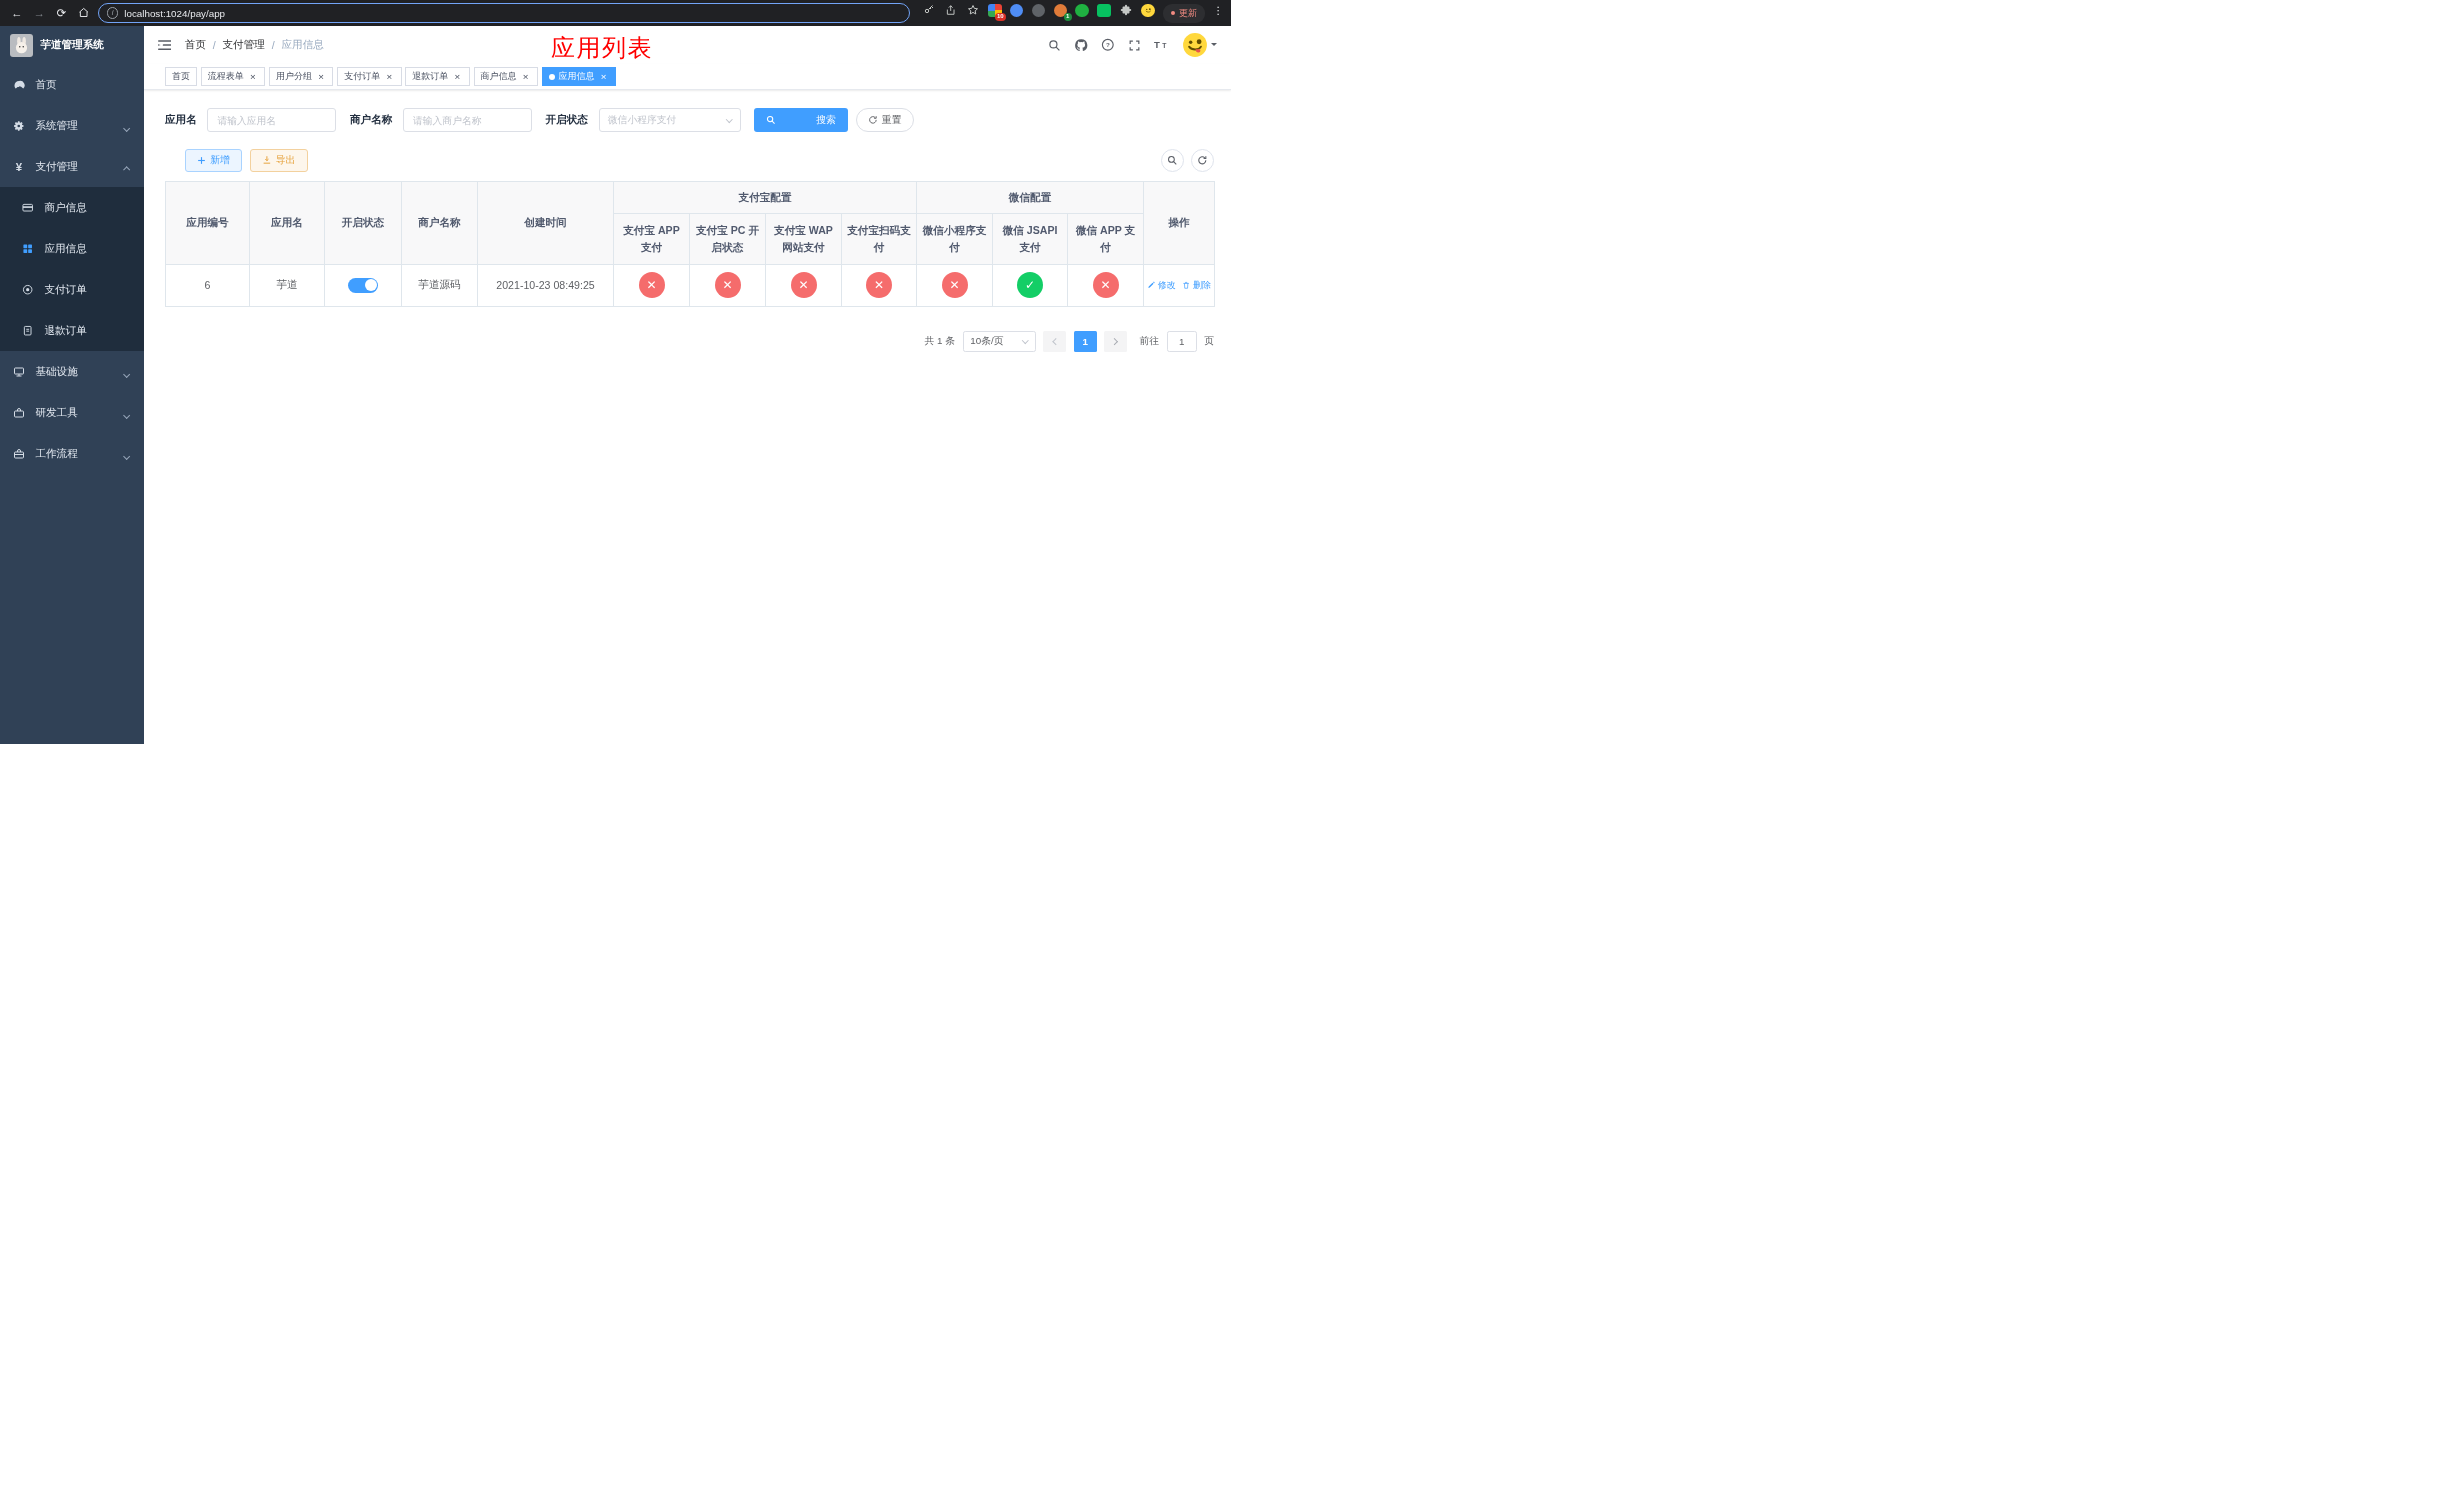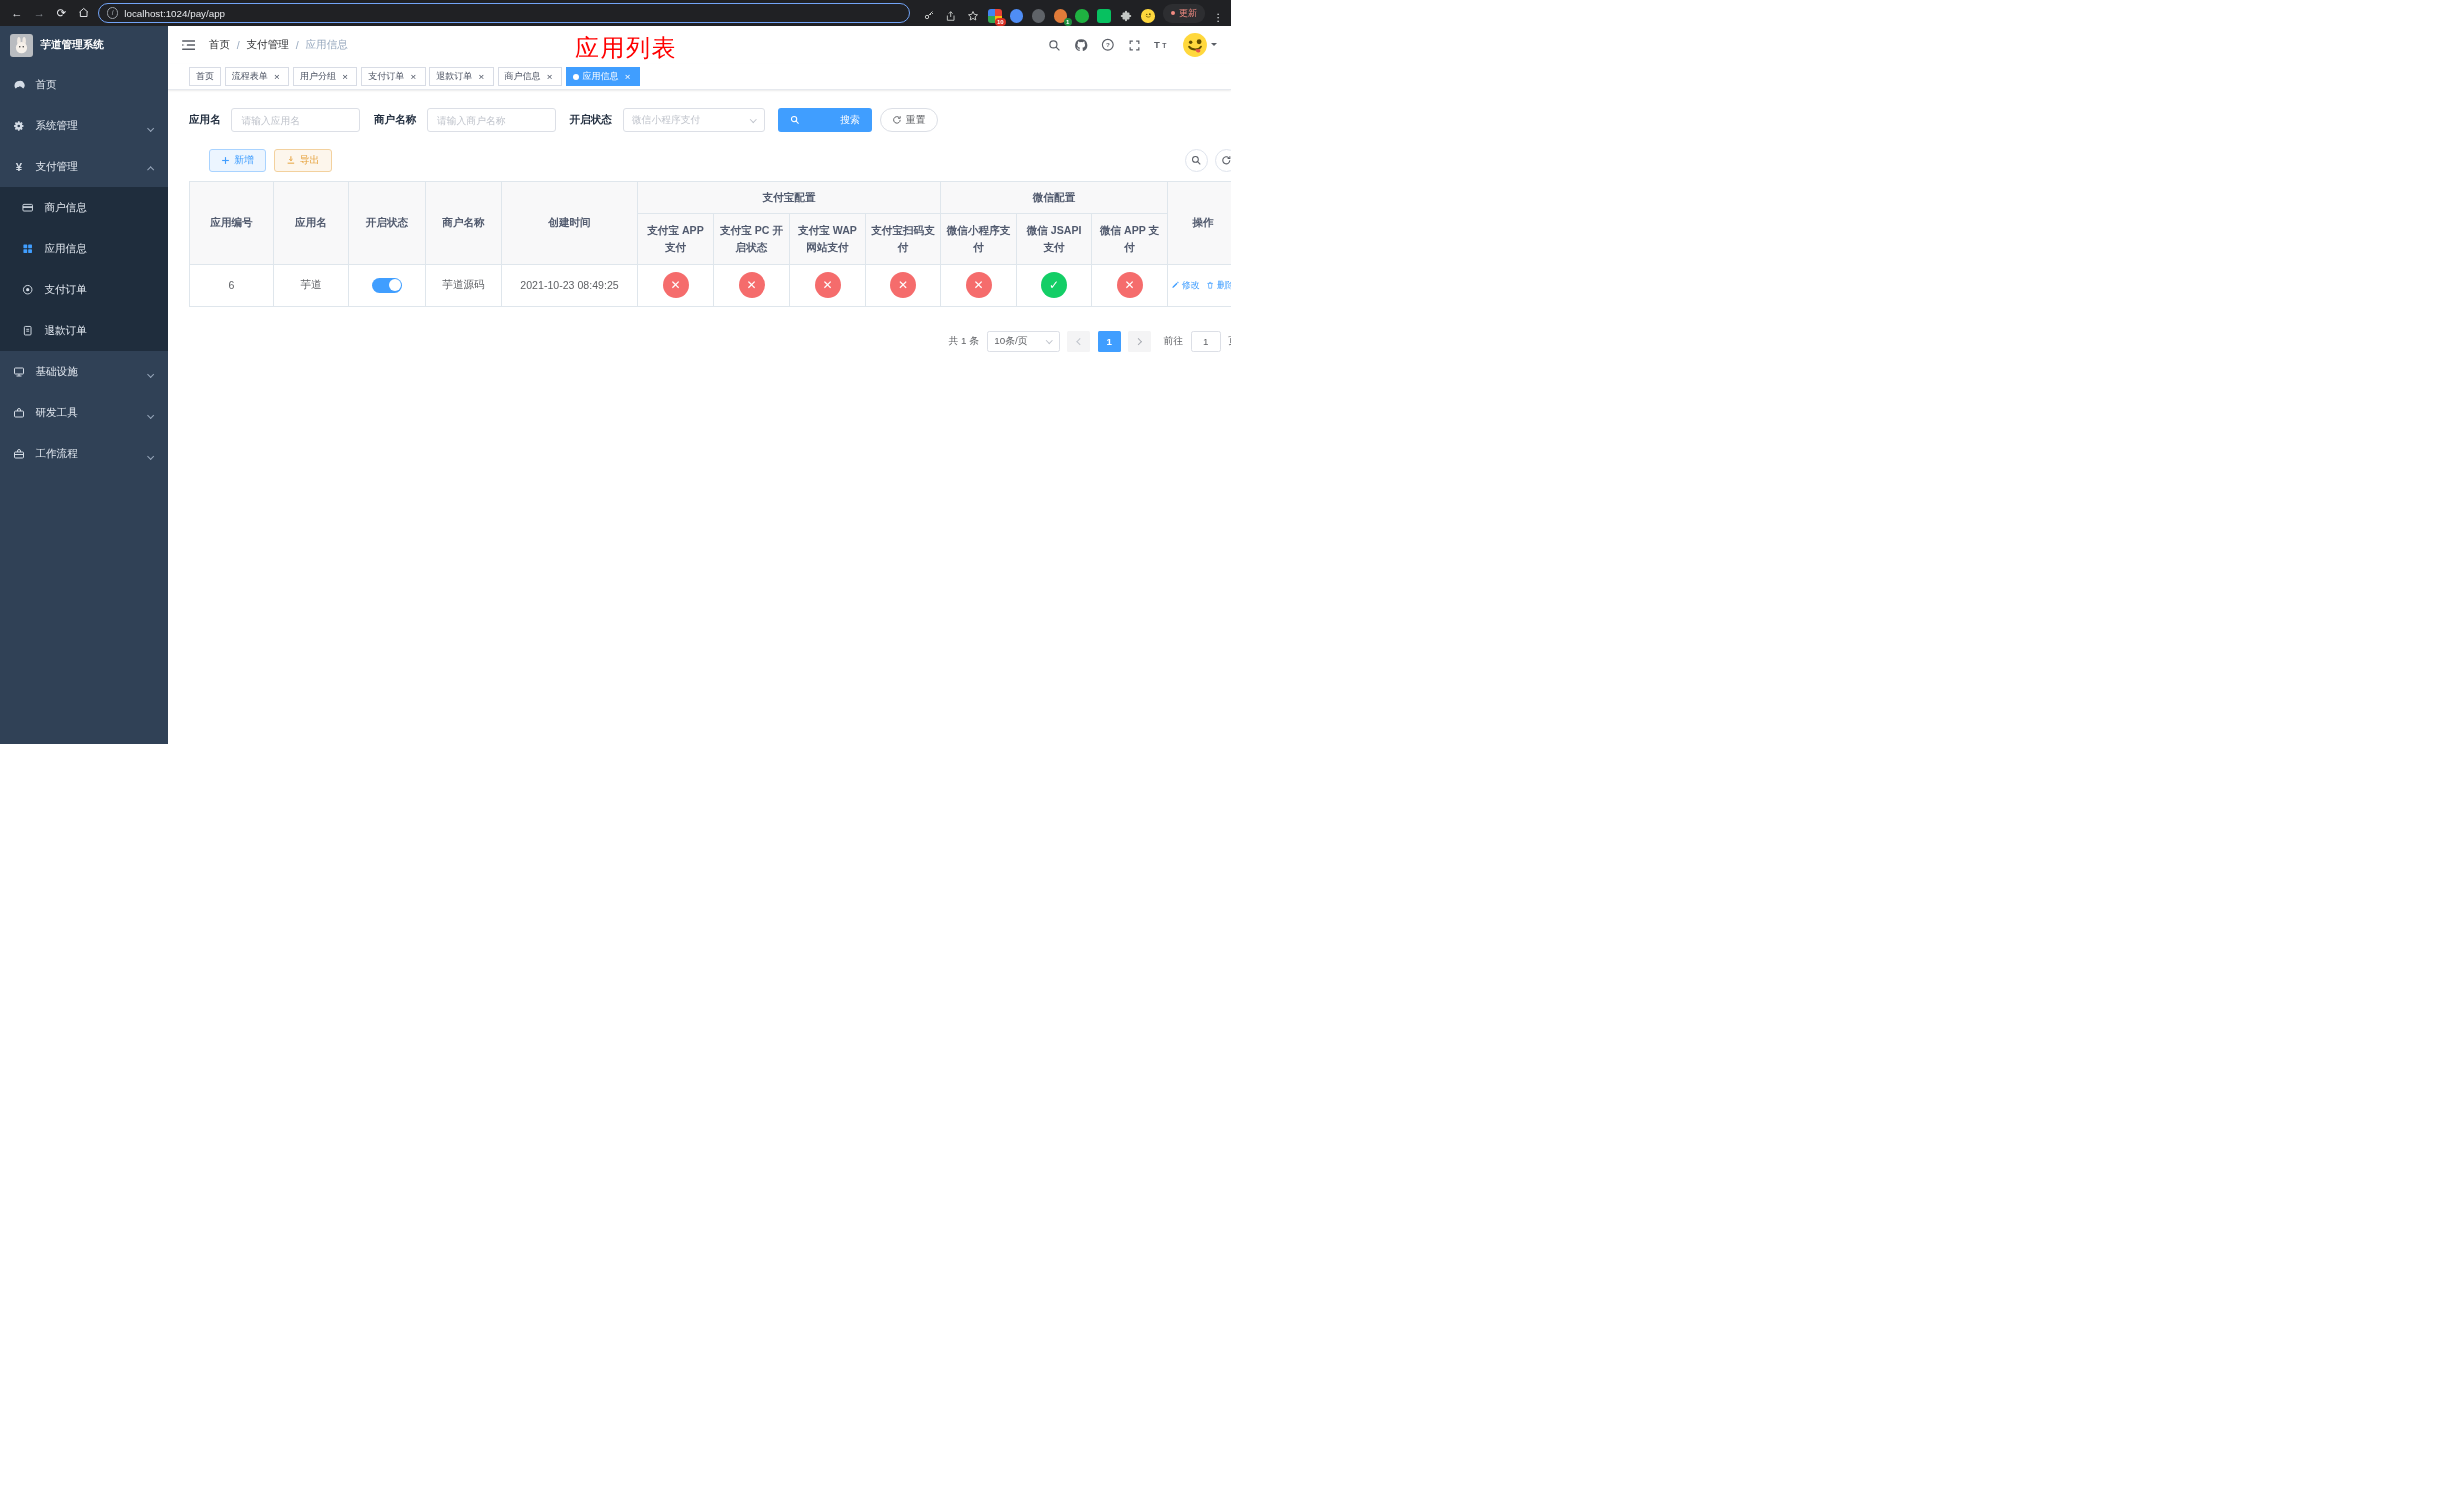--- a/index.html
+++ b/index.html
@@ -5,41 +5,41 @@
   * { margin:0; padding:0; box-sizing:border-box; }
   html,body { width:1231px; height:744px; overflow:hidden; background:#fff;
     font-family:"Liberation Sans","DejaVu Sans",sans-serif; }
 
   
   .chrome { height:26px; background:#202124; display:flex; align-items:center; padding:0 7.6px; gap:4.5px; }
   .nbtn { width:18px; height:18px; border-radius:50%; color:#e8eaed; display:flex; align-items:center; justify-content:center; font-size:11.4px; flex:0 0 auto; cursor:pointer; }
   .nbtn.dim { color:#80868b; }
   .omnibox { flex:1; max-width:837px; height:19.7px; border-radius:10.6px; background:#202124; border:1.5px solid #72a4f7; display:flex; align-items:center; gap:6px; padding:0 8.3px; color:#e8eaed; font-size:9.8px; }
   .omni-info { width:11.4px; height:11.4px; border:1px solid #9aa0a6; border-radius:50%; color:#9aa0a6; font-size:7.6px; display:flex; align-items:center; justify-content:center; font-style:italic; flex:0 0 auto; }
-  .chrome-right { display:flex; align-items:flex-end; gap:8.3px; margin-left:7.6px; color:#c4c7c5; }
+  .chrome-right { display:flex; align-items:flex-start; gap:8.3px; margin-left:7.6px; color:#c4c7c5; }
   .cicon { width:13.6px; height:13.6px; display:flex; align-items:center; justify-content:center; color:#c4c7c5; cursor:pointer; }
   .ext { position:relative; border-radius:3px; width:13.6px; height:13.6px; flex:0 0 auto; cursor:pointer; }
   .ext.round { border-radius:50%; }
   .ext-colorful { background:conic-gradient(#ea4335 0 25%,#fbbc05 25% 50%,#34a853 50% 75%,#4285f4 75% 100%); }
   .ext-blue { background:#4f8df5; }
   .ext-dark { background:#5f6368; }
   .ext-avatar { background:#e07b39; }
   .ext-greenc { background:#1fb141; }
   .ext-greensq { background:#07c160; }
   .badge { position:absolute; bottom:-3.8px; right:-4.5px; background:#d93025; color:#fff; font-size:6px; border-radius:4.5px; padding:0.8px 2.3px; line-height:6.8px; font-weight:700; }
   .badge.green { background:#1e8e3e; }
   .update-pill { display:flex; align-items:center; gap:3.8px; background:#2d2e31; border-radius:9px; padding:3px 7.6px; color:#f28b82; font-size:9px; cursor:pointer; white-space:nowrap; }
   .update-dot { width:4.5px; height:4.5px; border-radius:50%; background:#f28b82; }
   .kebab { color:#e8eaed; font-size:10.6px; letter-spacing:0; cursor:pointer; }
 
   
   .shell { display:flex; height:719px; }
 
   
-  .sidebar { width:168px; background:#304156; flex:0 0 auto; display:flex; flex-direction:column; }
+  .sidebar { width:144px; background:#304156; flex:0 0 auto; display:flex; flex-direction:column; }
   .logo { height:38px; display:flex; align-items:center; gap:7.6px; padding:0 9.8px; cursor:pointer; }
   .logo-img { width:23px; height:23px; border-radius:3px; background:#b9bcc0; display:flex; align-items:center; justify-content:center; overflow:hidden; }
   .logo-title { color:#fff; font-size:10.6px; font-weight:700; white-space:nowrap; }
   .m-item { height:41px; display:flex; align-items:center; padding:0 12px; color:#e3e9f1; font-size:10.6px; cursor:pointer; position:relative; }
   .mi { width:13.6px; margin-right:9.8px; display:flex; justify-content:center; align-items:center; color:#d4dce6; flex:0 0 auto; }
   .m-chev { position:absolute; right:15px; top:50%; margin-top:-3.8px; }
   .chev { width:5.3px; height:5.3px; border-right:1.2px solid #96a5b9; border-bottom:1.2px solid #96a5b9; display:inline-block; }
   .chev.down { transform:rotate(45deg); }
   .chev.up { transform:rotate(-135deg); margin-top:2.3px; }
   .sub { background:#1f2d3d; }

